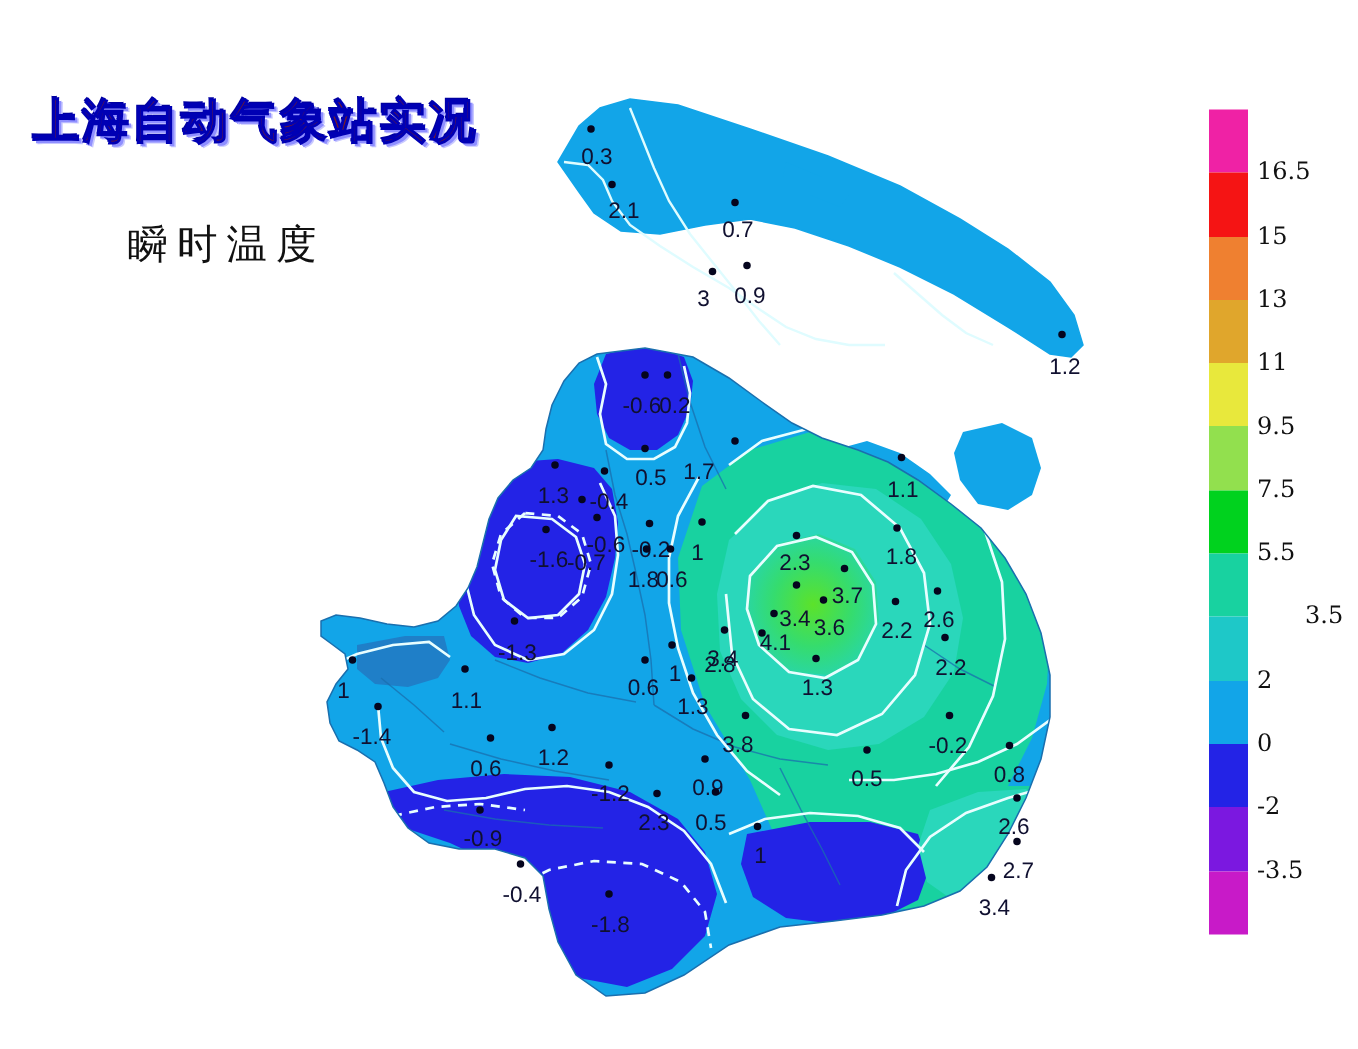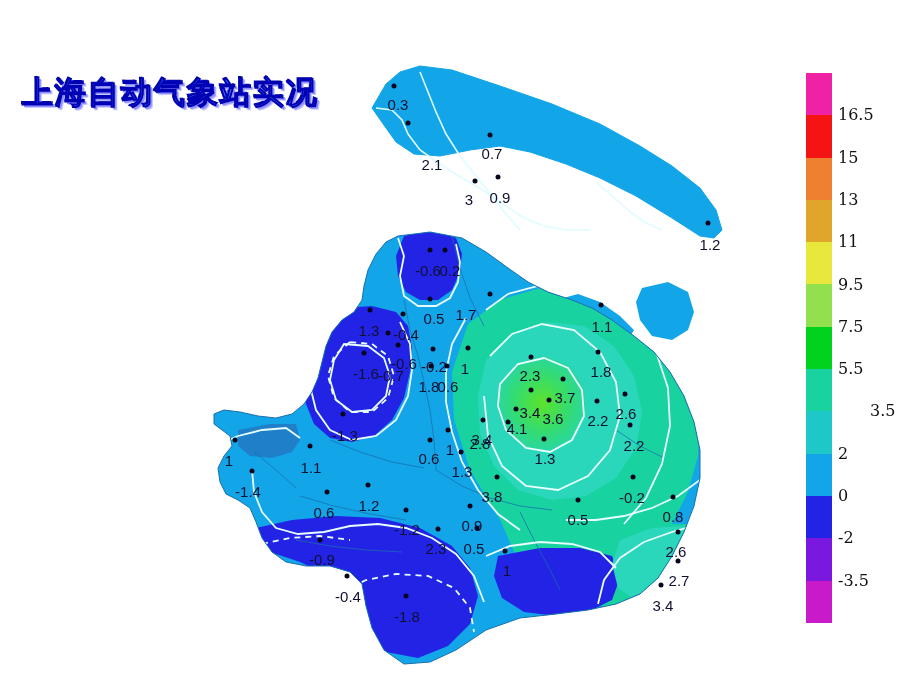--- a/index.html
+++ b/index.html
@@ -7,24 +7,24 @@
     width:905px;height:699px;
     background:#ffffff;
     font-family:"Liberation Sans", sans-serif;
     overflow:hidden;
     position:relative;
   }
   #root{position:absolute;left:0;top:0;width:905px;height:699px;}
 
   
   .hdr-title{
-    position:absolute;left:22px;top:72px;
+    position:absolute;left:22px;top:60px;
     font-family:"DejaVu Sans", sans-serif;
     font-size:31px;font-weight:bold;
-    color:#3b82f6;
+    color:#7f1d1d;
     letter-spacing:2px;
     text-shadow:
        2px 2px 0 #8f8fff,
        3px 3px 0 #c8c8ff,
       -1px -1px 0 #0000a0;
     -webkit-text-stroke:1px #0000b4;
     white-space:nowrap;
   }
   .hdr-sub{
     position:absolute;left:85px;top:145px;
@@ -73,20 +73,21 @@
     transform:translate(0,-50%);
     white-space:nowrap;
   }
 </style>
 </head>
 <body>
 
 <div id="root">
 
   <div class="hdr-title">上海自动气象站实况</div>
+  <div class="hdr-sub">瞬时温度</div>
 
   <div id="map-wrap">
     <svg id="map-svg" width="760" height="699" viewBox="0 0 760 699">
       <defs>
         <radialGradient id="hotcore" cx="50%" cy="50%" r="50%">
           <stop offset="0%" stop-color="#5ce22a"></stop>
           <stop offset="60%" stop-color="#35dc6e"></stop>
           <stop offset="100%" stop-color="#2ad7a0"></stop>
         </radialGradient>
         <clipPath id="clip-chongming">
@@ -224,21 +225,21 @@
                L238,500 L226,494 L220,482 L218,468 L224,456 L232,446 L230,436
                L222,430 L214,424 L214,414 L224,410 L240,412 L258,416 L276,418
                L292,414 L304,404 L312,392 L318,378 L322,362 L326,346 L332,332
                L342,320 L354,312 L362,300 L364,286 L368,270 L376,254 L386,242 Z" fill="none" stroke="#1a6fae" stroke-width="1"></path>
     </svg>
 
     <div id="stations">
         <div class="dot" style="left: 394px; top: 86px;"></div>
         <div class="stn" style="left: 398px; top: 96px;">0.3</div>
         <div class="dot" style="left: 408px; top: 123px;"></div>
-        <div class="stn" style="left: 432px; top: 132px; margin-top: 24px;">2.1</div>
+        <div class="stn" style="left: 416px; top: 132px;">2.1</div>
         <div class="dot" style="left: 490px; top: 135px;"></div>
         <div class="stn" style="left: 492px; top: 145px;">0.7</div>
         <div class="dot" style="left: 475px; top: 181px;"></div>
         <div class="stn" style="left: 469px; top: 191px;">3</div>
         <div class="dot" style="left: 498px; top: 177px;"></div>
         <div class="stn" style="left: 500px; top: 189px;">0.9</div>
         <div class="dot" style="left: 708px; top: 223px;"></div>
         <div class="stn" style="left: 710px; top: 236px;">1.2</div>
         <div class="dot" style="left: 430px; top: 250px;"></div>
         <div class="stn" style="left: 428px; top: 262px;">-0.6</div>

